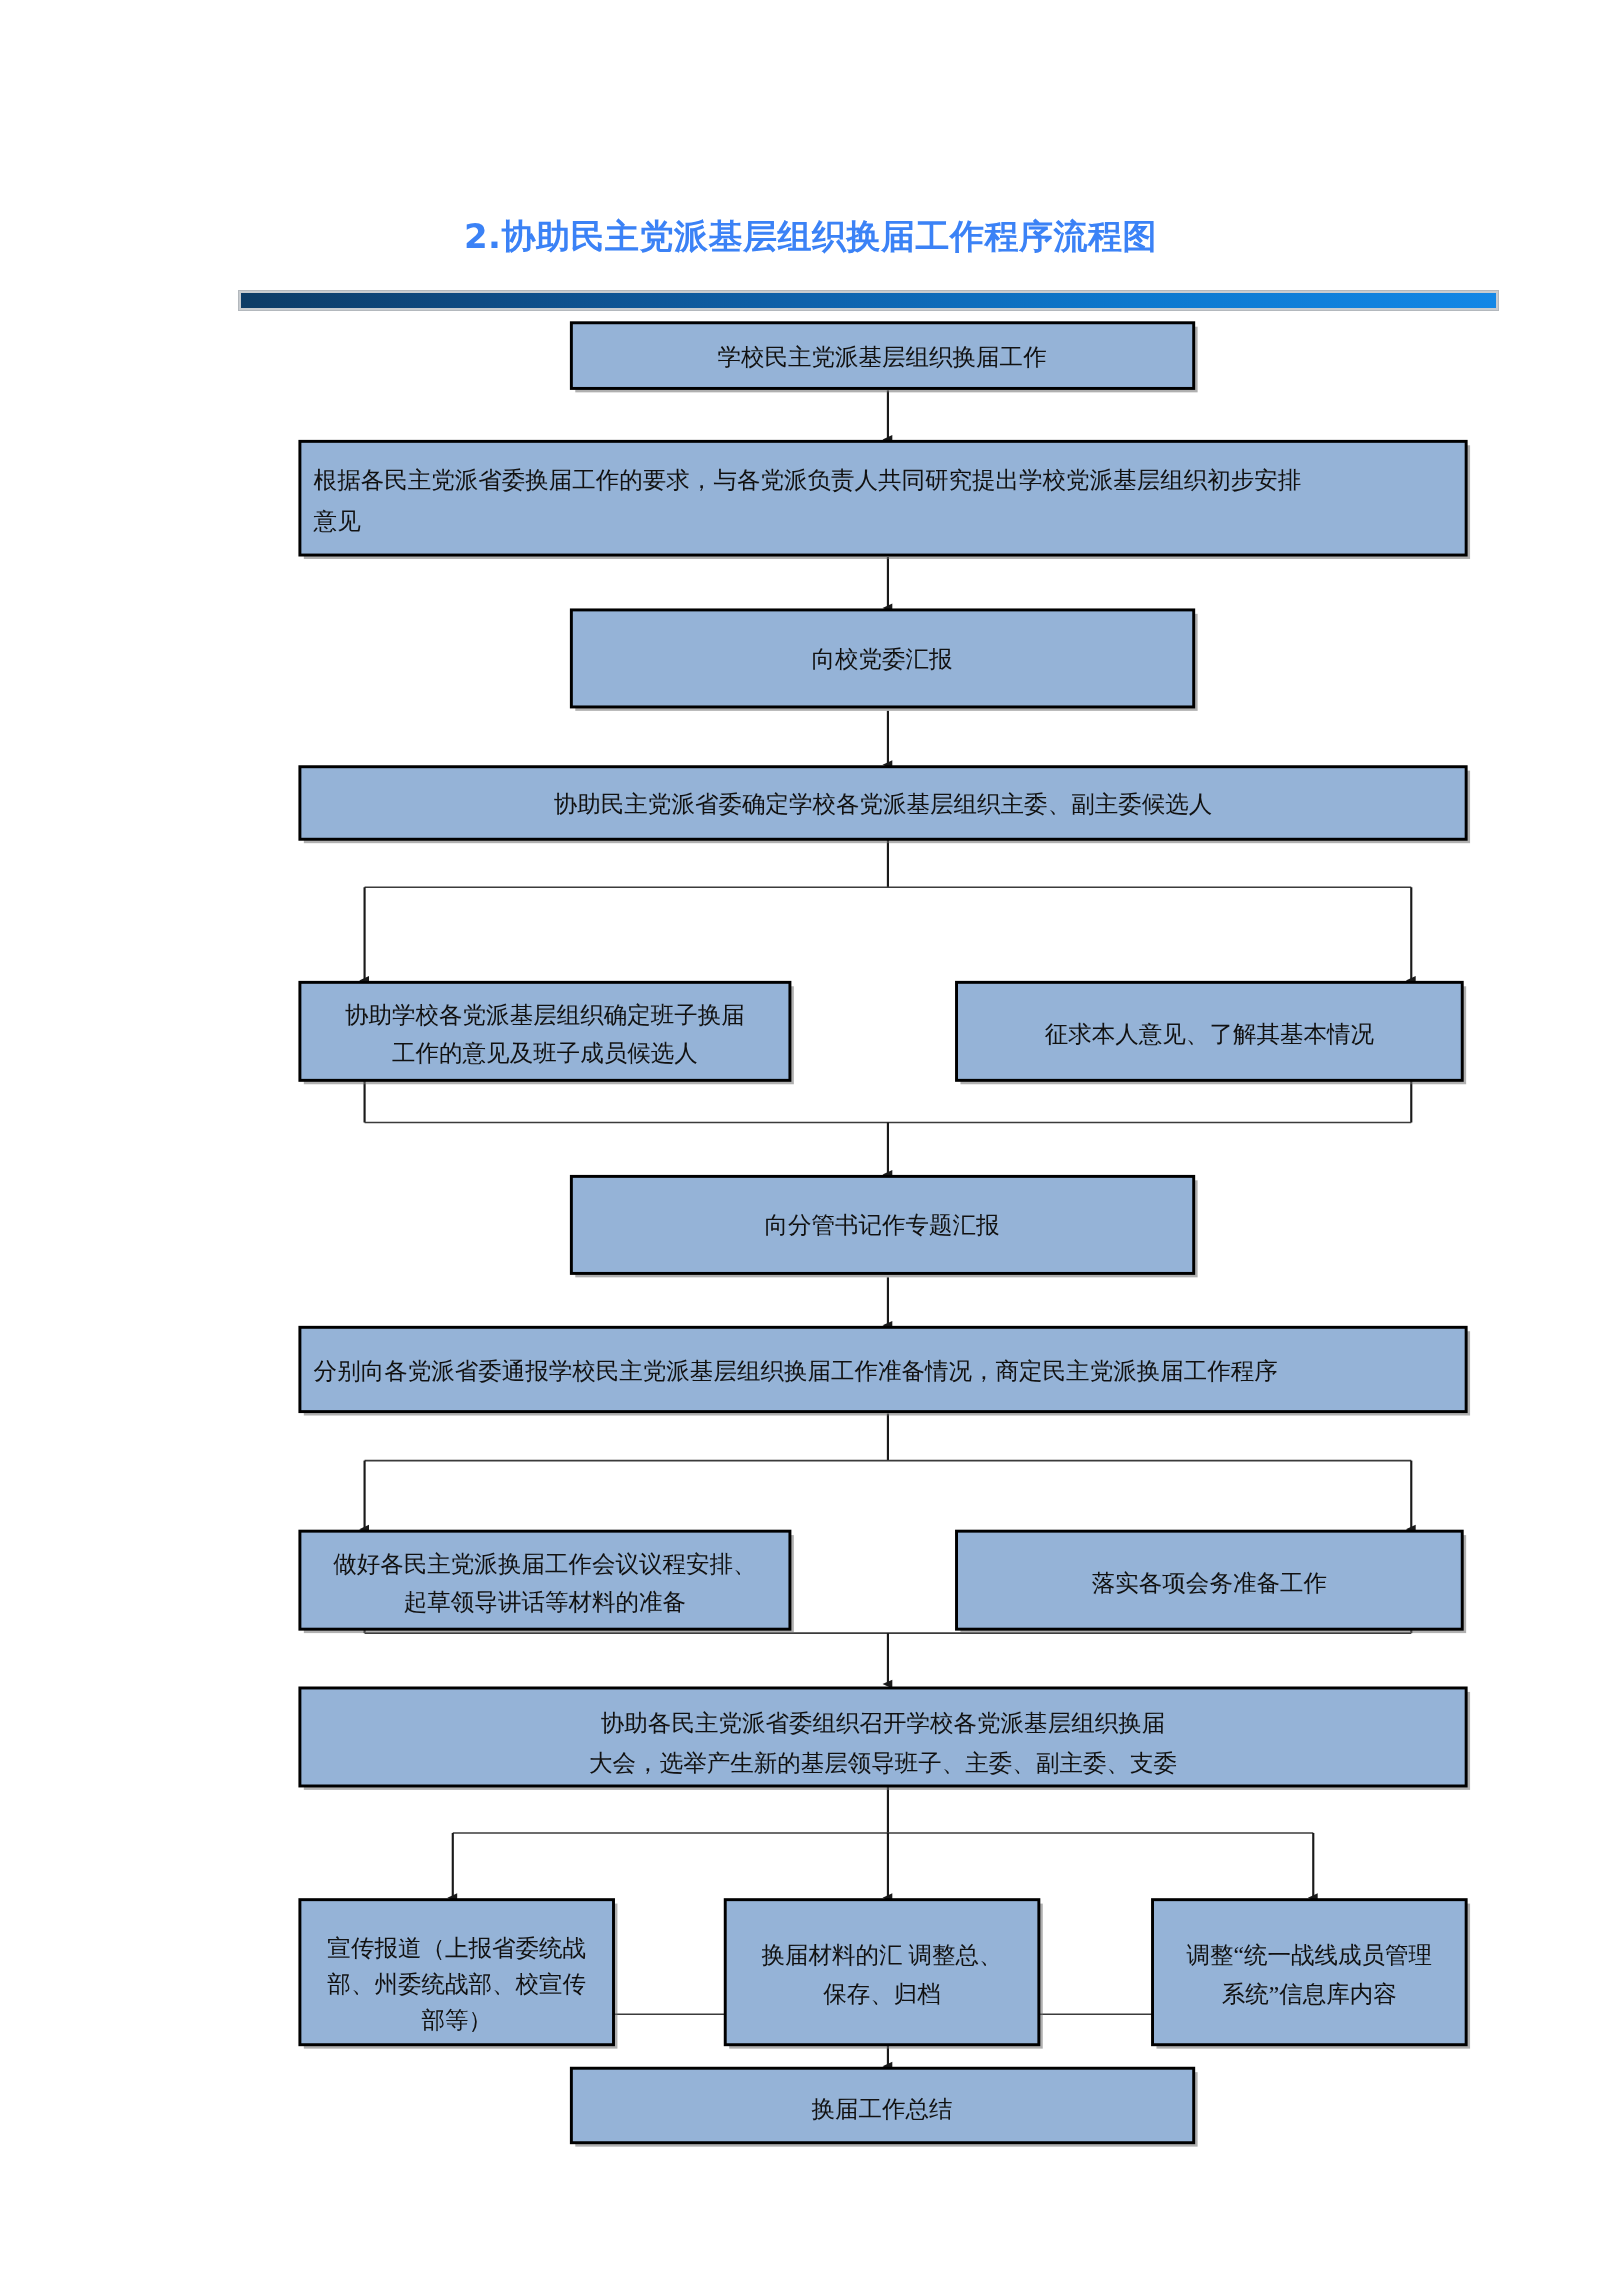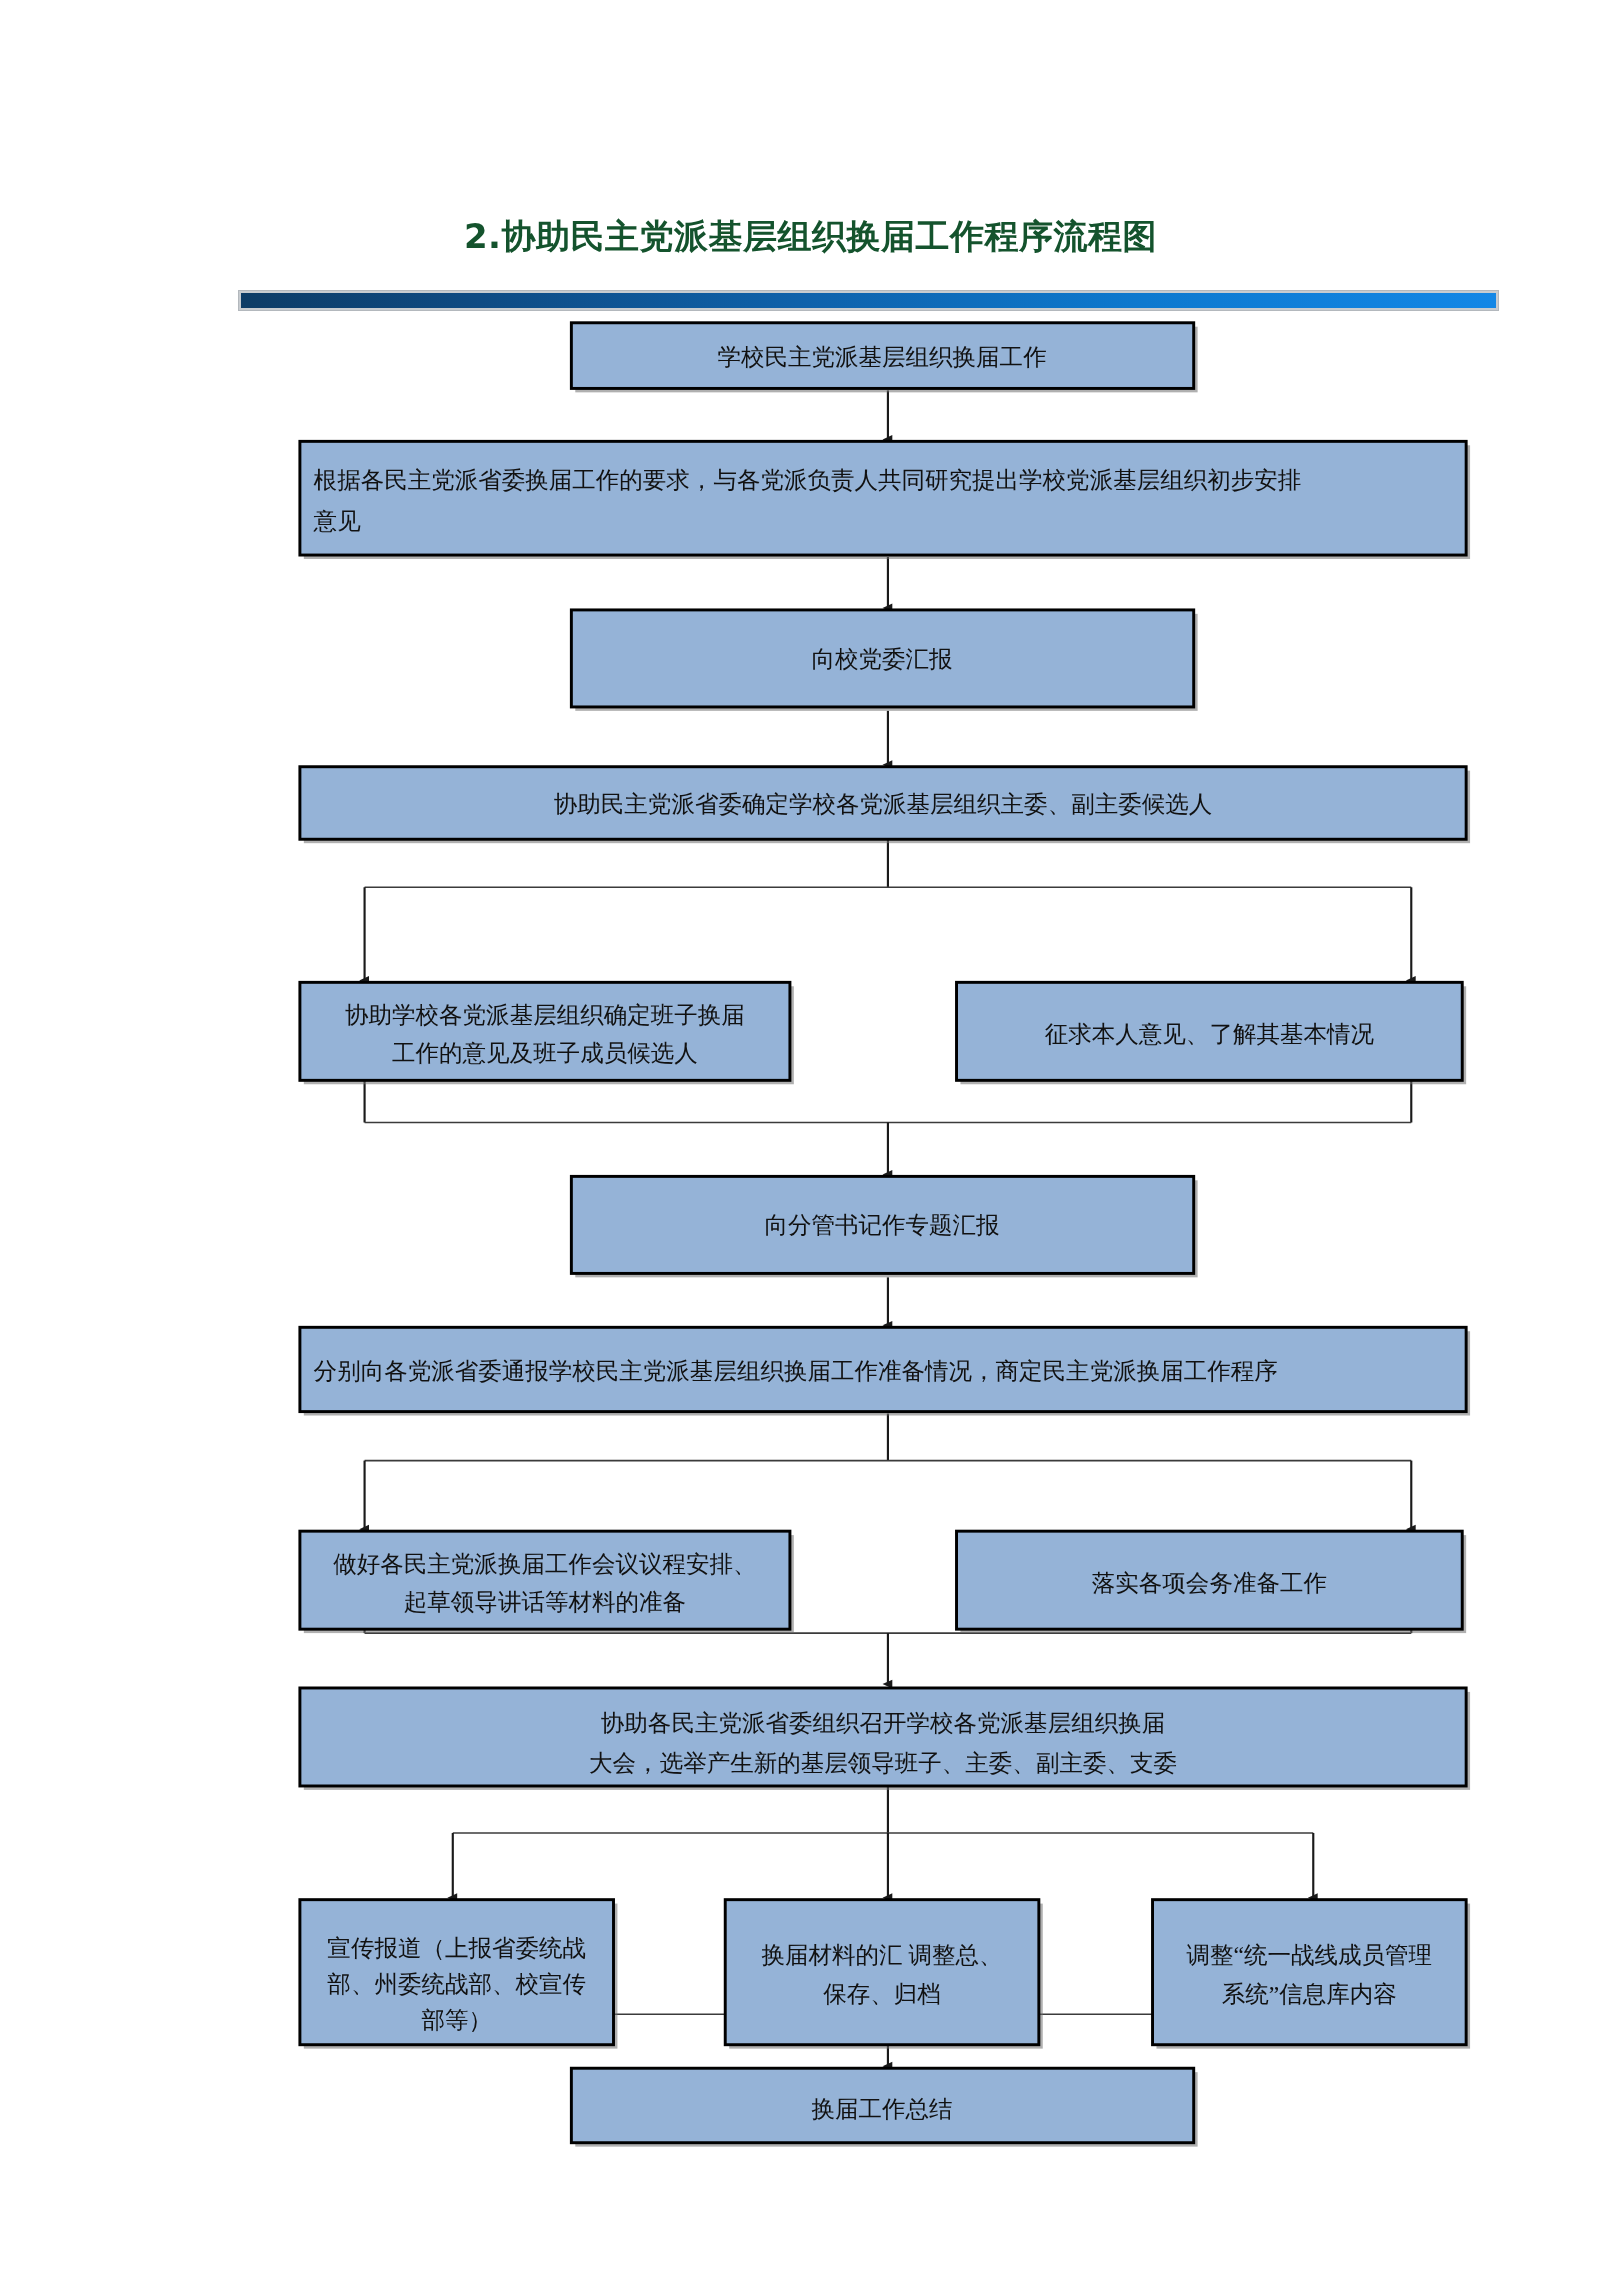--- a/index.html
+++ b/index.html
@@ -25,21 +25,21 @@
   
   .doc-title {
     position: absolute;
     left: 0;
     top: 214px;
     width: 1621px;
     text-align: center;
     font-family: "DejaVu Sans", "Liberation Sans", sans-serif;
     font-size: 34px;
     font-weight: 700;
-    color: #14532d;
+    color: #3b82f6;
     letter-spacing: 0.5px;
     white-space: nowrap;
   }
 
   
   .divider-wrap {
     position: absolute;
     left: 238px;
     top: 290px;
     width: 1261px;

